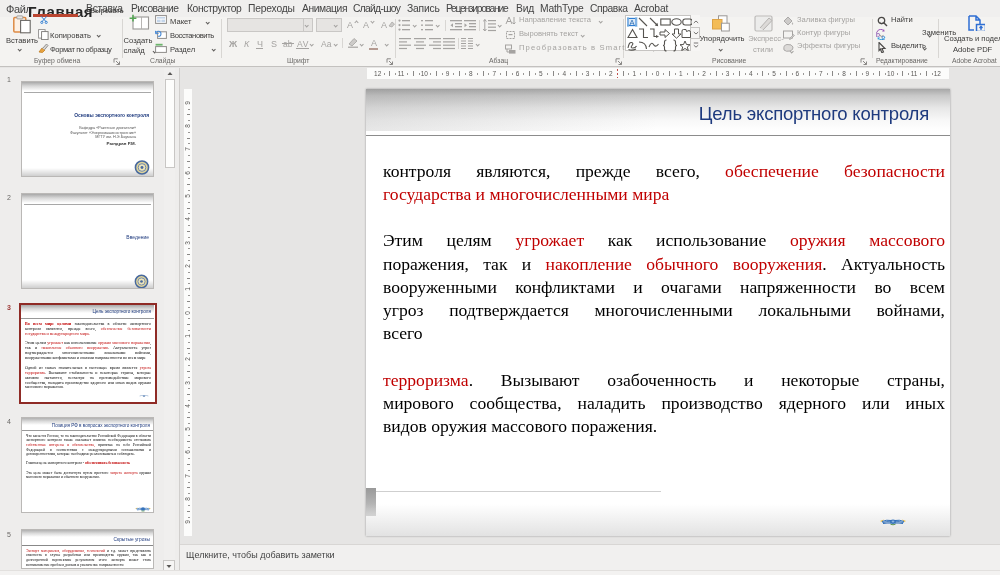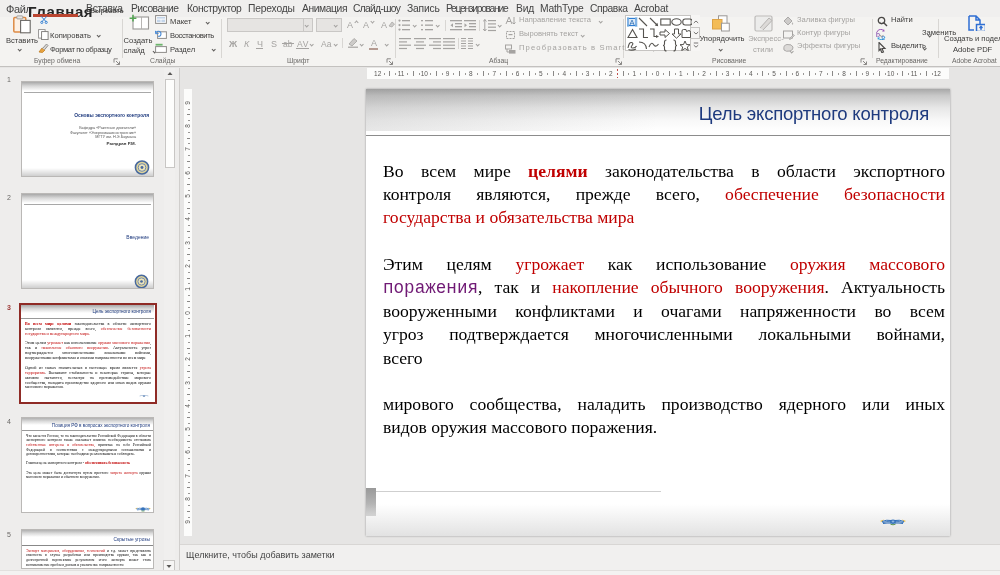--- a/index.html
+++ b/index.html
@@ -570,30 +570,30 @@
 <svg class="abs" style="left:512px;top:427px;" width="30" height="12" viewBox="0 0 30 12">
 <path d="M2 5 L6 3.5 L4 6 Z" fill="#e8b93d"></path>
         <path d="M28 5 L24 3.5 L26 6 Z" fill="#e8b93d"></path>
 <path d="M4 5.5 Q9 3.5 13 4.5 M4.5 6.5 Q9 5.2 13 5.8 M5 7.5 Q9 6.8 13 7" stroke="#2b6cb8" stroke-width="1" fill="none"></path>
 <path d="M26 5.5 Q21 3.5 17 4.5 M25.5 6.5 Q21 5.2 17 5.8 M25 7.5 Q21 6.8 17 7" stroke="#2b6cb8" stroke-width="1" fill="none"></path>
 <ellipse cx="15" cy="5.8" rx="2.9" ry="2.2" fill="#3572bb"></ellipse>
         <ellipse cx="15" cy="5.4" rx="1.4" ry="1" fill="#8db3dd"></ellipse>
 <path d="M12.5 8.2 Q15 9.4 17.5 8.2" stroke="#4a8a3a" stroke-width="0.9" fill="none"></path>
       </svg>
 <div class="abs" style="left:17px;top:70.5px;width:562px;font-family:'Liberation Serif',serif;font-size:17.6px;line-height:23.25px;color:#000;">
-<div style="text-align:justify;text-align-last:justify;">Во всем мире <span style="color:#c00000;font-weight:bold;">целями</span> законодательства в области экспортного</div>
 <div style="text-align:justify;text-align-last:justify;">контроля являются, прежде всего, <span style="color:#c00000;">обеспечение безопасности</span></div>
-<div><span style="color:#c00000;">государства и обязательства мира</span></div>
+<div><span style="color:#c00000;">государства и многочисленными мира</span></div>
 <div style="height:23.25px;"></div>
 <div style="text-align:justify;text-align-last:justify;">Этим целям <span style="color:#c00000;">угрожает</span> как использование <span style="color:#c00000;">оружия массового</span></div>
-<div style="text-align:justify;text-align-last:justify;"><span style="color:#701a75;font-family:Liberation Mono, monospace;">поражения</span>, так и <span style="color:#c00000;">накопление обычного вооружения</span>. Актуальность</div>
+<div style="text-align:justify;text-align-last:justify;"><span style="color:#000000;">поражения</span>, так и <span style="color:#c00000;">накопление обычного вооружения</span>. Актуальность</div>
 <div style="text-align:justify;text-align-last:justify;">вооруженными конфликтами и очагами напряженности во всем</div>
 <div style="text-align:justify;text-align-last:justify;">угроз подтверждается многочисленными локальными войнами,</div>
 <div>всего</div>
 <div style="height:23.25px;"></div>
+<div style="text-align:justify;text-align-last:justify;"><span style="color:#c00000;">терроризма</span>. Вызывают озабоченность и некоторые страны,</div>
 <div style="text-align:justify;text-align-last:justify;">мирового сообщества, наладить производство ядерного или иных</div>
 <div>видов оружия массового поражения.</div>
 </div>
 </div>
 <div class="abs" style="left:4px;top:76px;width:10px;text-align:center;font-size:7px;color:#6a6866;">1</div>
 <div class="abs" style="left:4px;top:194px;width:10px;text-align:center;font-size:7px;color:#6a6866;">2</div>
 <div class="abs" style="left:4px;top:304px;width:10px;text-align:center;font-size:7px;font-weight:bold;color:#9e3a38;">3</div>
 <div class="abs" style="left:4px;top:418px;width:10px;text-align:center;font-size:7px;color:#6a6866;">4</div>
 <div class="abs" style="left:4px;top:531px;width:10px;text-align:center;font-size:7px;color:#6a6866;">5</div>
 <div class="abs" style="left:21px;top:81px;width:133px;height:96px;background:#fff;border:1px solid #bab8b6;overflow:hidden;">

